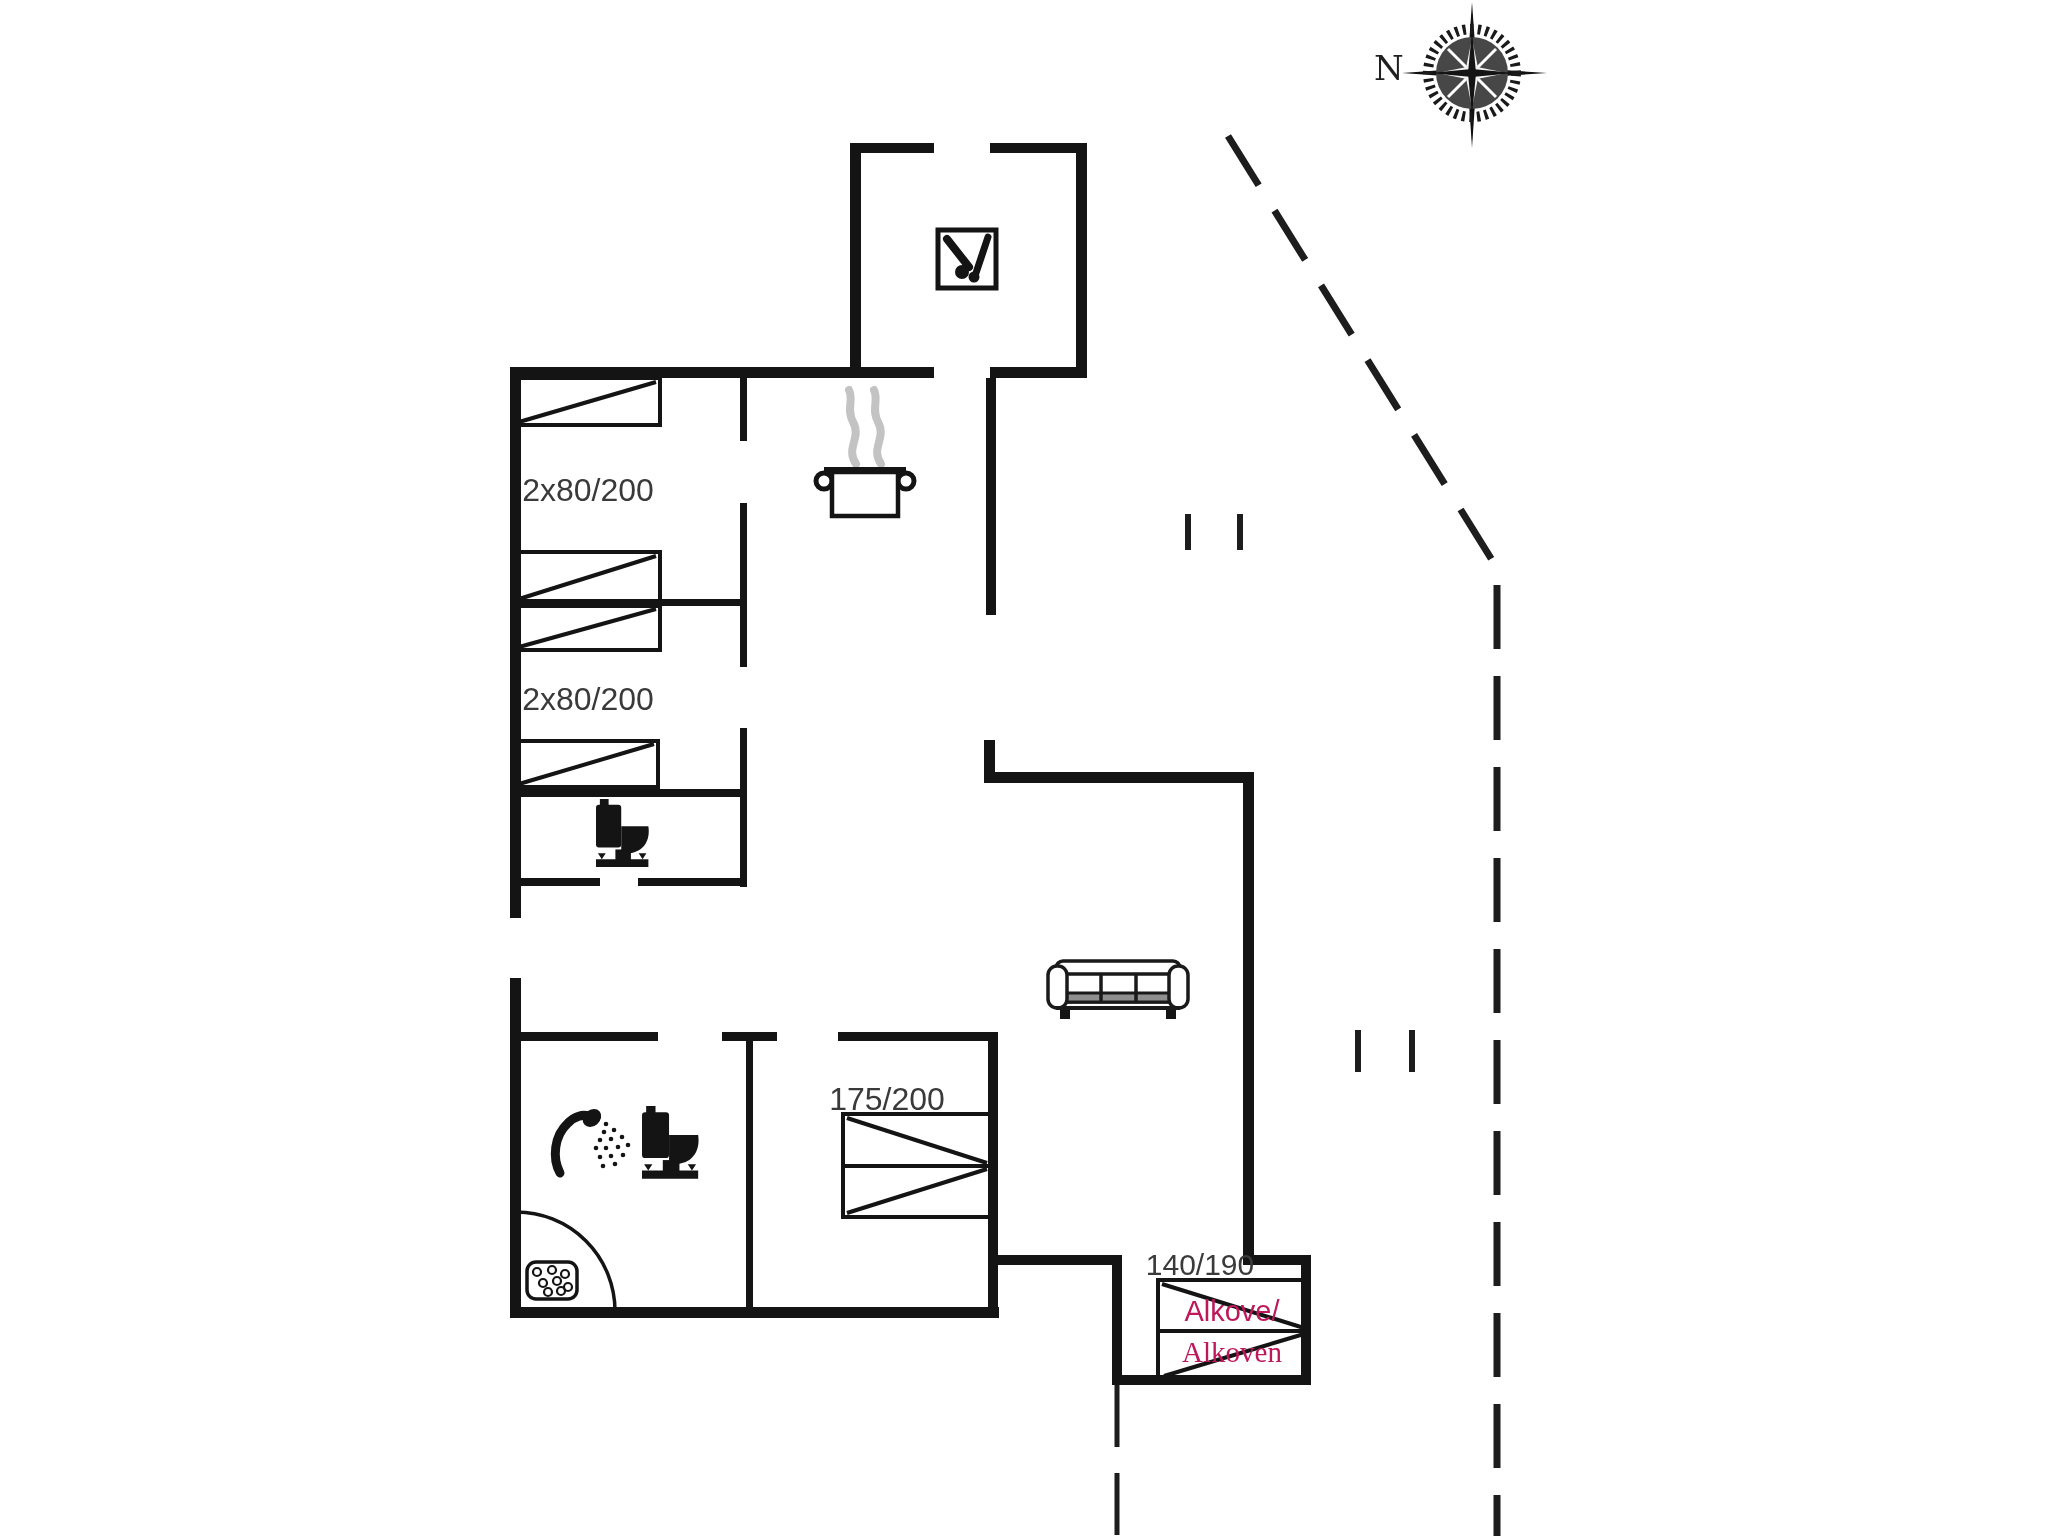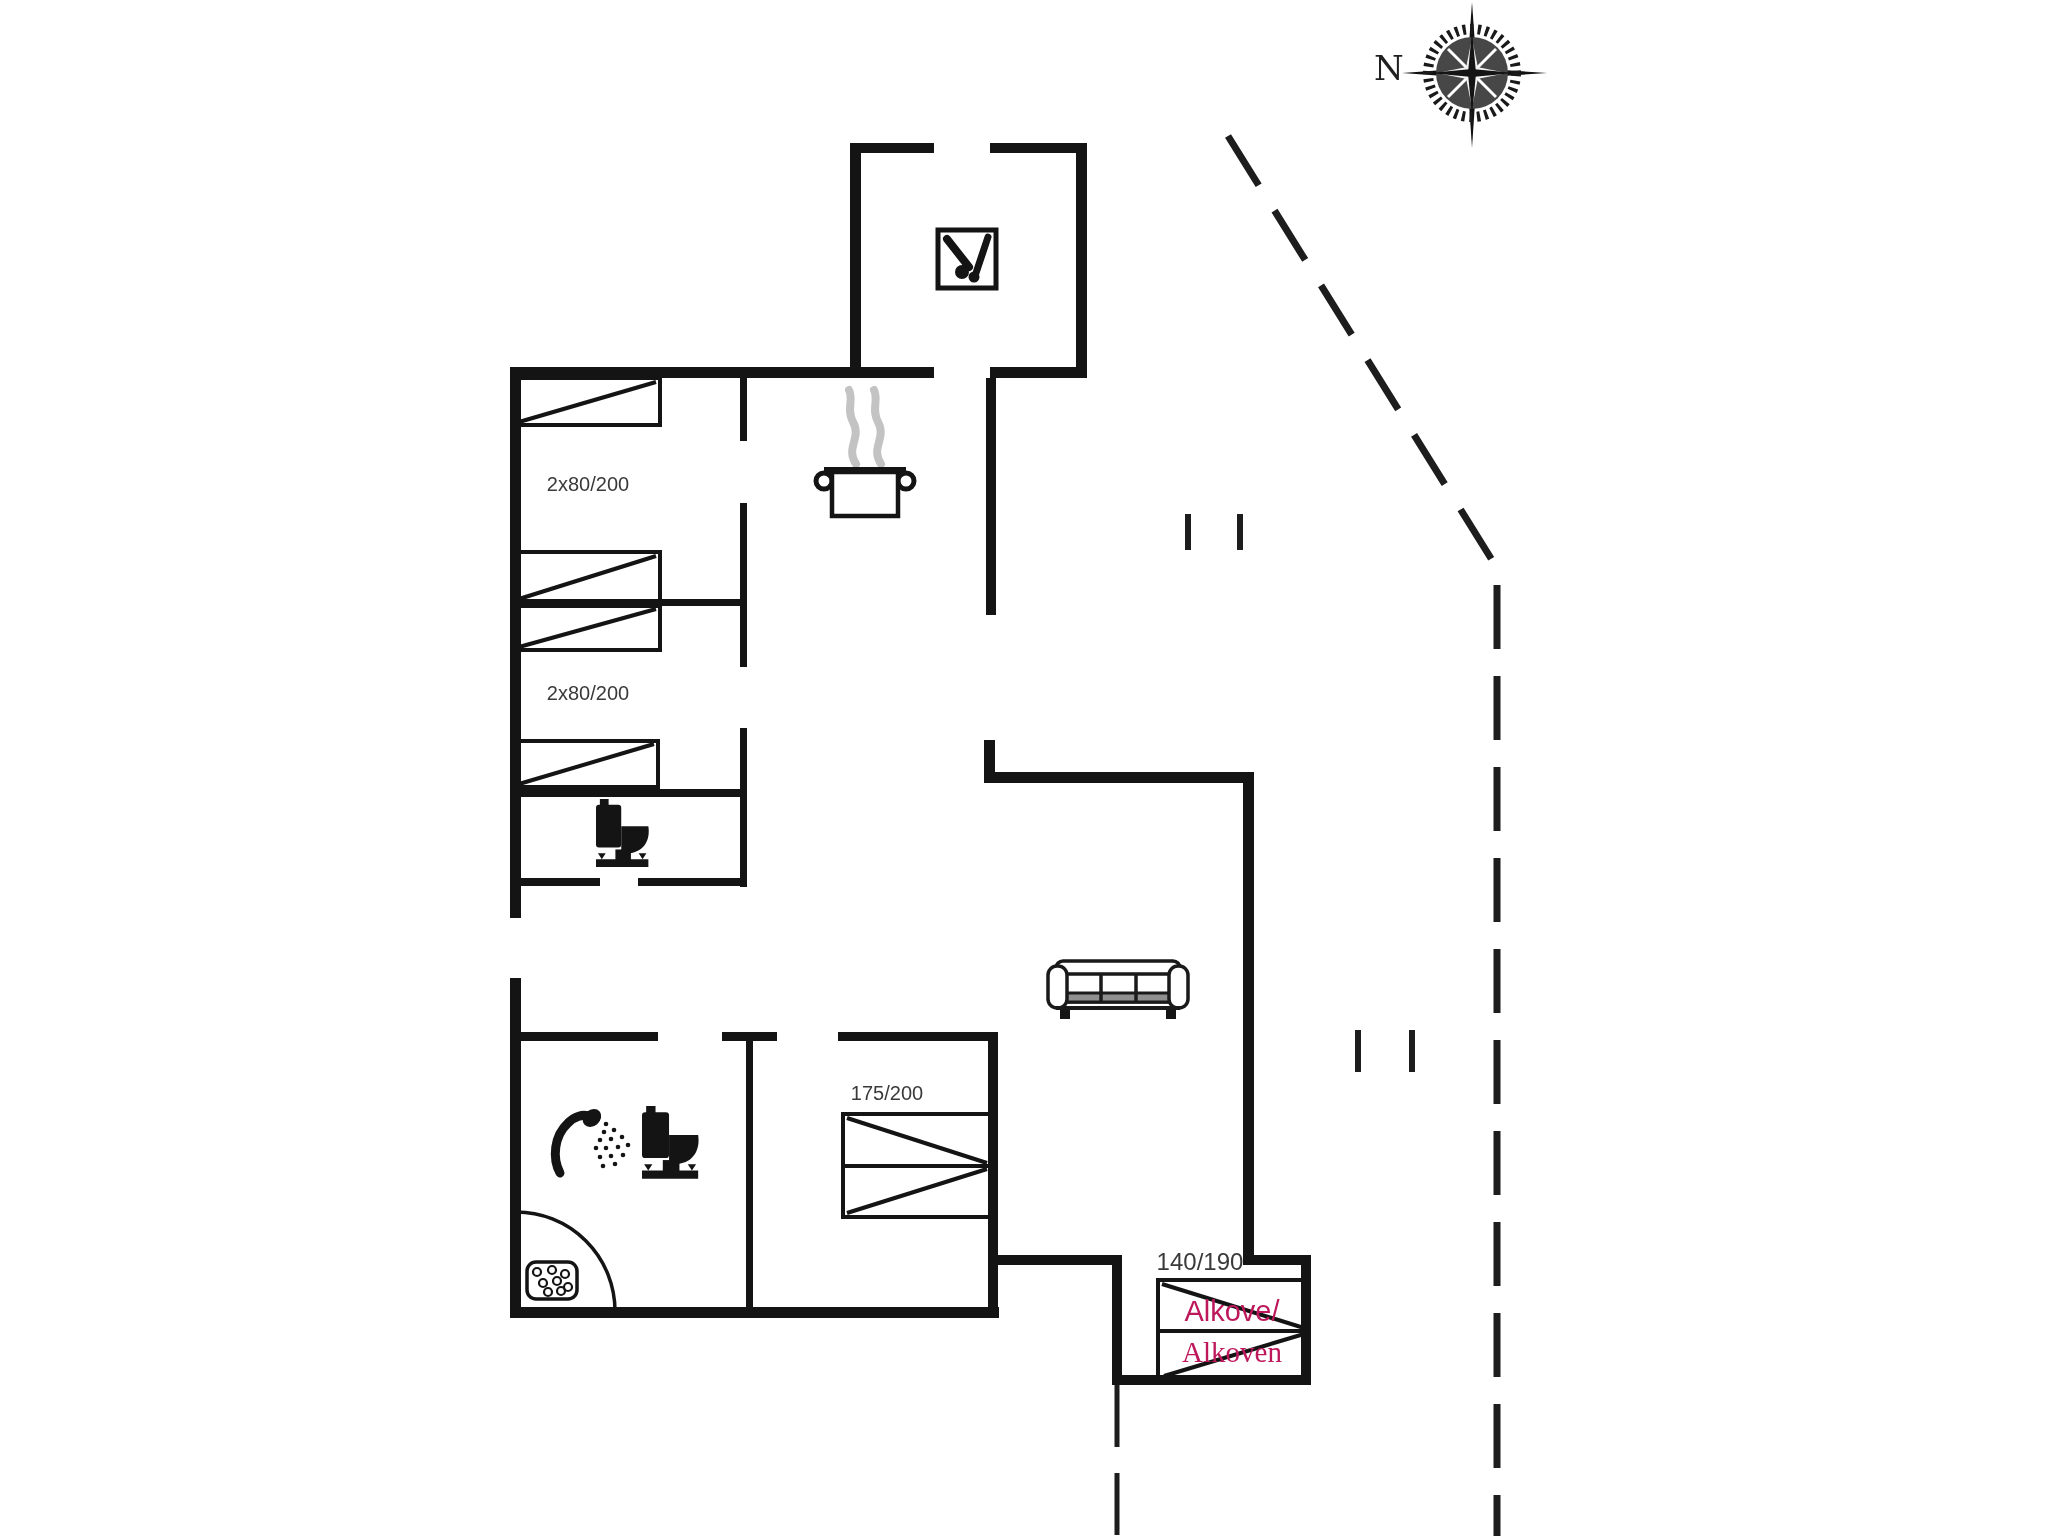--- a/index.html
+++ b/index.html
@@ -9,28 +9,28 @@
     background:#ffffff;
     overflow:hidden;
     font-family:"Liberation Sans",sans-serif;
   }
   .plan-svg{position:absolute;left:0;top:0;width:2048px;height:1536px;}
   .lbl{
     position:absolute;
     width:200px;
     text-align:center;
     color:#3a3a3a;
-    font-size:20px;
+    font-size:32px;
     line-height:1.05;
     letter-spacing:0px;
     white-space:nowrap;
     pointer-events:none;
   }
   .lbl-alkove{font-size:29px;color:#be185d;}
-  .lbl-size-sm{font-size:24px;}
+  .lbl-size-sm{font-size:30px;}
   .north{
     position:absolute;
     font-family:"DejaVu Serif","Liberation Serif",serif;
     font-size:34px;
     color:#1f1f1f;
   }
 </style>
 </head>
 <body>
 

